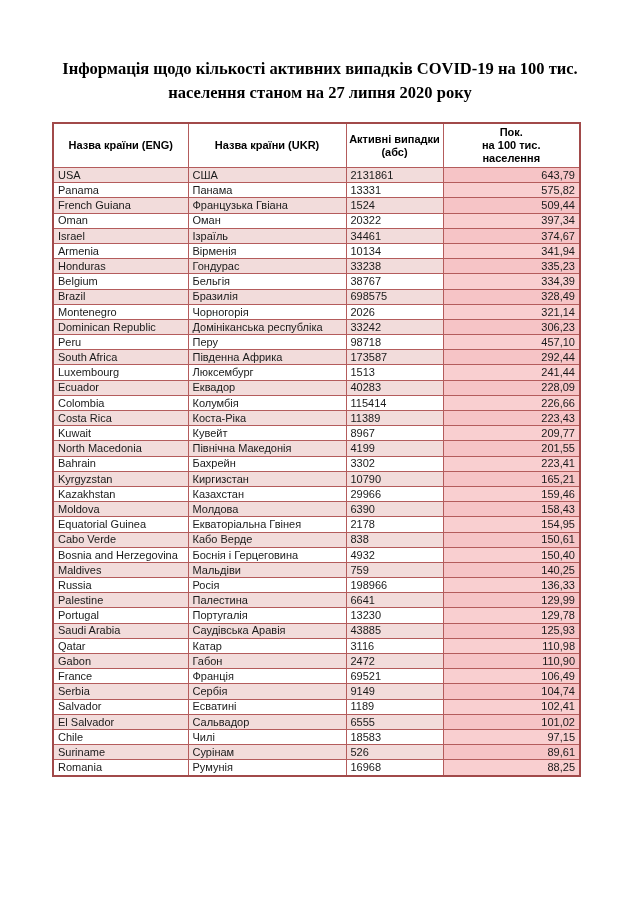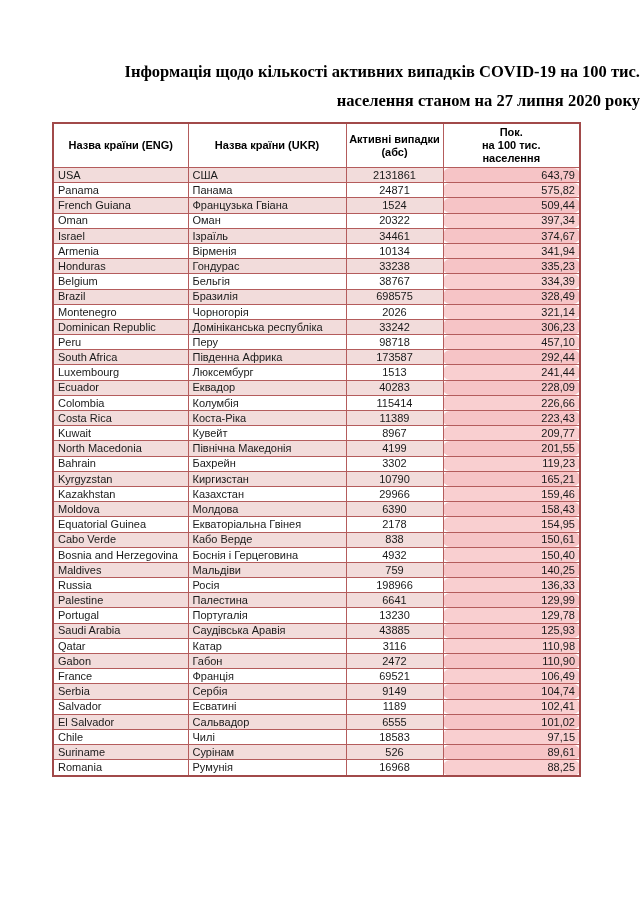--- a/index.html
+++ b/index.html
@@ -9,25 +9,25 @@
     height: 905px;
     background: #ffffff;
     font-family: "Liberation Sans", sans-serif;
     overflow: hidden;
   }
   .doc-title {
     position: absolute;
     top: 57px;
     left: 0;
     width: 640px;
-    text-align: right;
+    text-align: center;
     font-family: "Liberation Serif", serif;
     font-weight: bold;
     font-size: 16.5px;
-    line-height: 29px;
+    line-height: 24px;
     color: #000000;
     white-space: pre-line;
   }
   table.covid-table {
     position: absolute;
     left: 52px;
     top: 122px;
     border-collapse: collapse;
     table-layout: fixed;
     width: 527px;
@@ -53,22 +53,22 @@
     font-size: 11px;
     line-height: 12.5px;
     height: 14.2px;
     padding: 0 4px;
     color: #1a1a1a;
     vertical-align: middle;
     white-space: nowrap;
   }
   
   td:nth-child(1), td:nth-child(2) { text-align: left; }
-  td:nth-child(3) { text-align: center; }
-  td:nth-child(4) { text-align: right; color: #943634; border-radius: 7px; }
+  td:nth-child(3) { }
+  td:nth-child(4) { text-align: right; color: #943634; }
   
   tbody tr:nth-child(odd) td { background: #f2dcdb; }
   tbody tr:nth-child(even) td { background: #ffffff; }
   
   tbody tr:nth-child(odd) td:nth-child(4) { background: #f6c4c6; }
   tbody tr:nth-child(even) td:nth-child(4) { background: #f9cfd0; }
 </style>
 </head>
 <body>
 
@@ -98,21 +98,21 @@
     <tbody>
         <tr>
           <td>USA</td>
           <td>США</td>
           <td>2131861</td>
           <td>643,79</td>
         </tr>
         <tr>
           <td>Panama</td>
           <td>Панама</td>
-          <td>24871</td>
+          <td>13331</td>
           <td>575,82</td>
         </tr>
         <tr>
           <td>French Guiana</td>
           <td>Французька Гвіана</td>
           <td>1524</td>
           <td>509,44</td>
         </tr>
         <tr>
           <td>Oman</td>
@@ -207,21 +207,21 @@
         <tr>
           <td>North Macedonia</td>
           <td>Північна Македонія</td>
           <td>4199</td>
           <td>201,55</td>
         </tr>
         <tr>
           <td>Bahrain</td>
           <td>Бахрейн</td>
           <td>3302</td>
-          <td>119,23</td>
+          <td>223,41</td>
         </tr>
         <tr>
           <td>Kyrgyzstan</td>
           <td>Киргизстан</td>
           <td>10790</td>
           <td>165,21</td>
         </tr>
         <tr>
           <td>Kazakhstan</td>
           <td>Казахстан</td>

